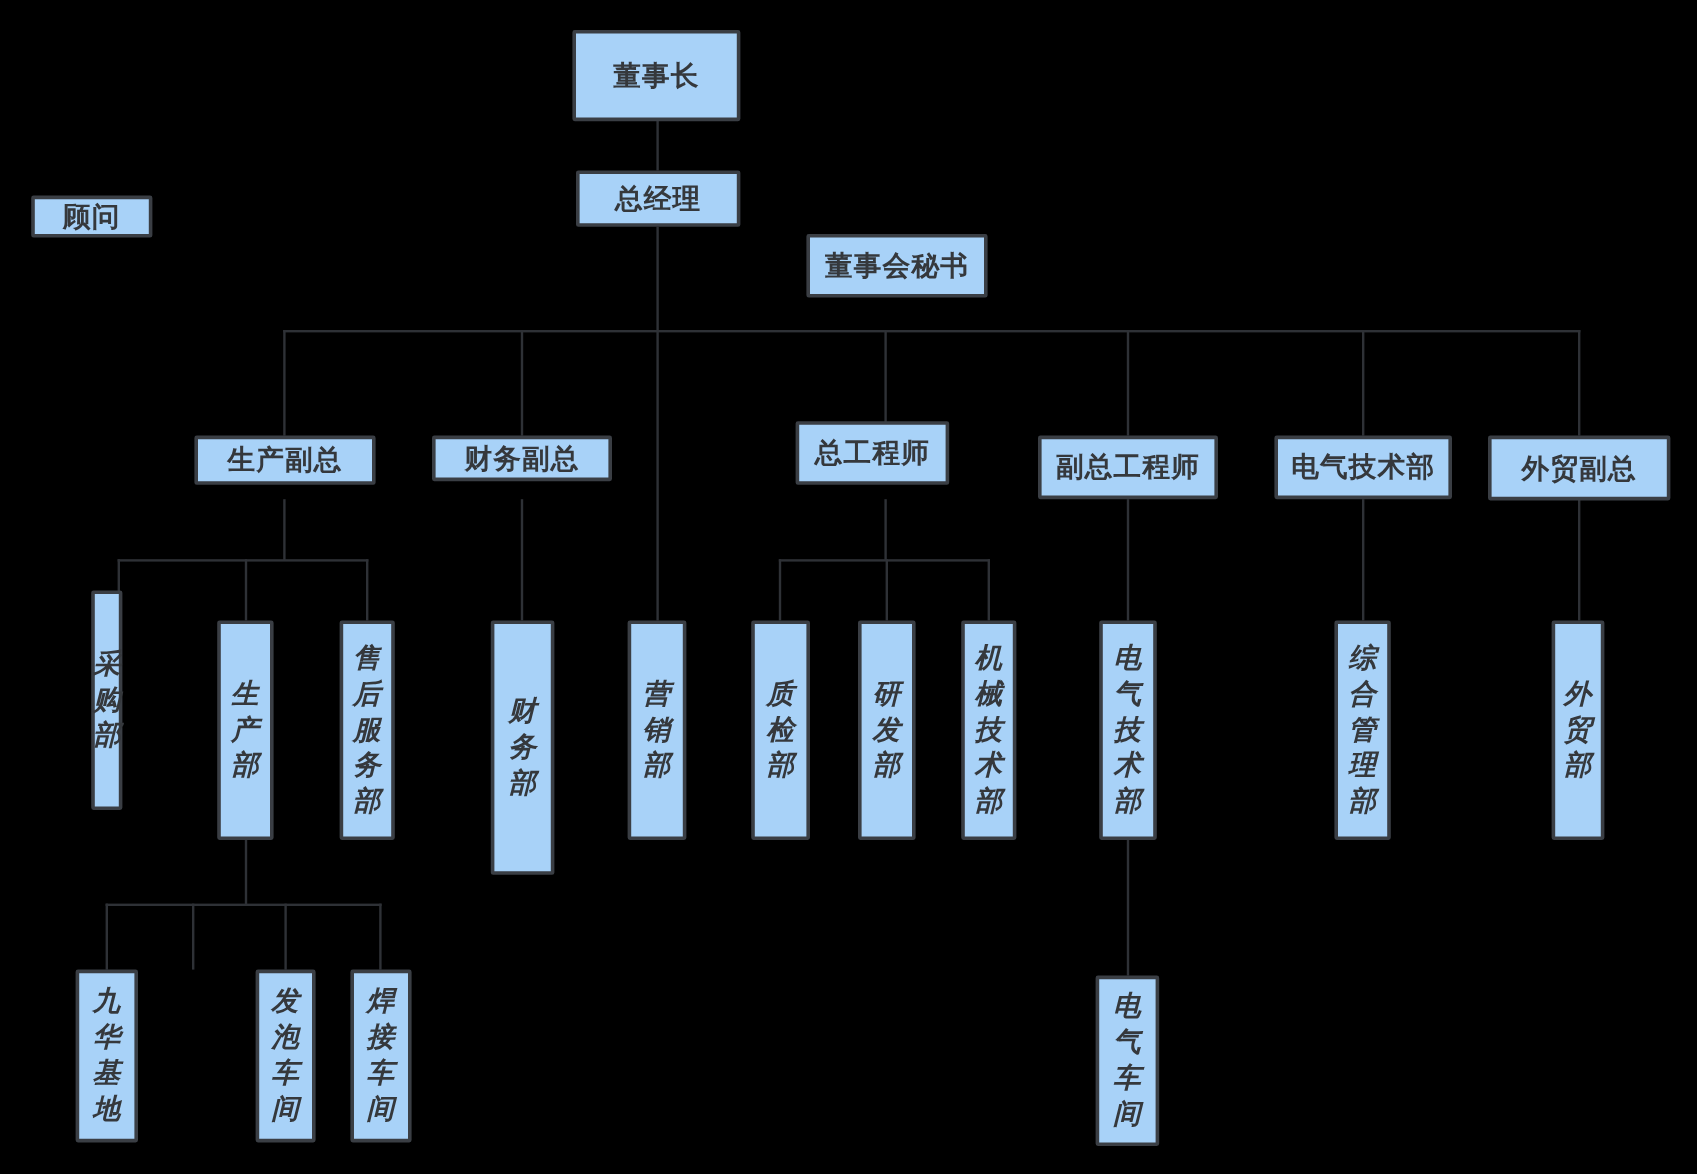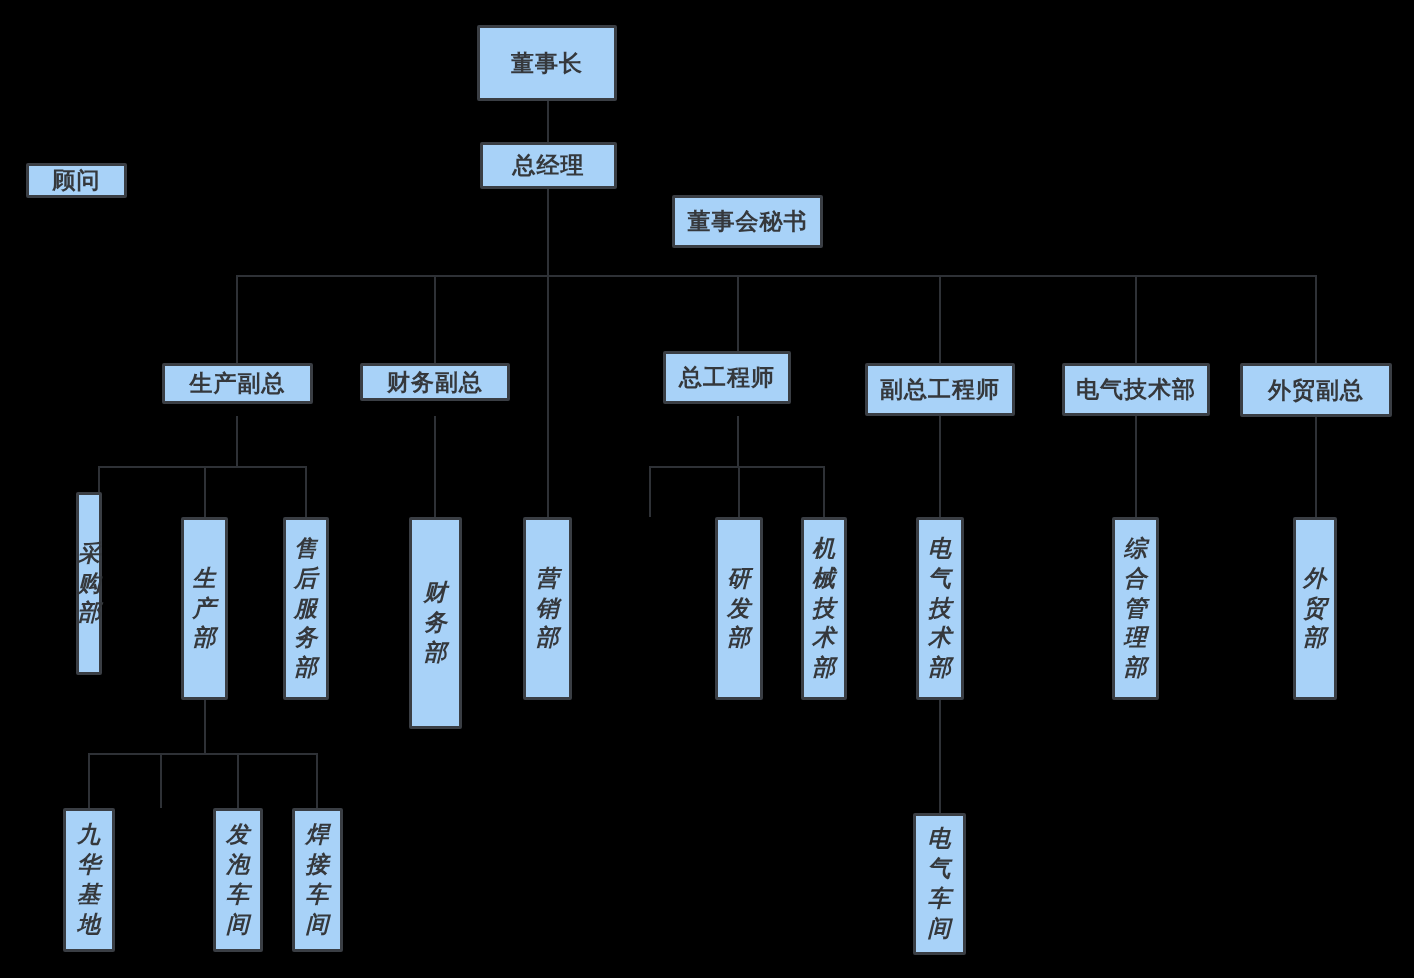--- a/index.html
+++ b/index.html
@@ -109,20 +109,23 @@
     </div>
   <div class="node v" style="left:283px;top:517px;width:46px;height:183px">
       <span class="vtext">售后服务部</span>
     </div>
   <div class="node v" style="left:409px;top:517px;width:53px;height:212px">
       <span class="vtext">财务部</span>
     </div>
   <div class="node v" style="left:523px;top:517px;width:49px;height:183px">
       <span class="vtext">营销部</span>
     </div>
+  <div class="node v" style="left:626px;top:517px;width:49px;height:183px">
+      <span class="vtext">质检部</span>
+    </div>
   <div class="node v" style="left:715px;top:517px;width:48px;height:183px">
       <span class="vtext">研发部</span>
     </div>
   <div class="node v" style="left:916px;top:517px;width:48px;height:183px">
       <span class="vtext">电气技术部</span>
     </div>
   <div class="node v" style="left:801px;top:517px;width:46px;height:183px">
       <span class="vtext">机械技术部</span>
     </div>
   <div class="node v" style="left:1112px;top:517px;width:47px;height:183px">

